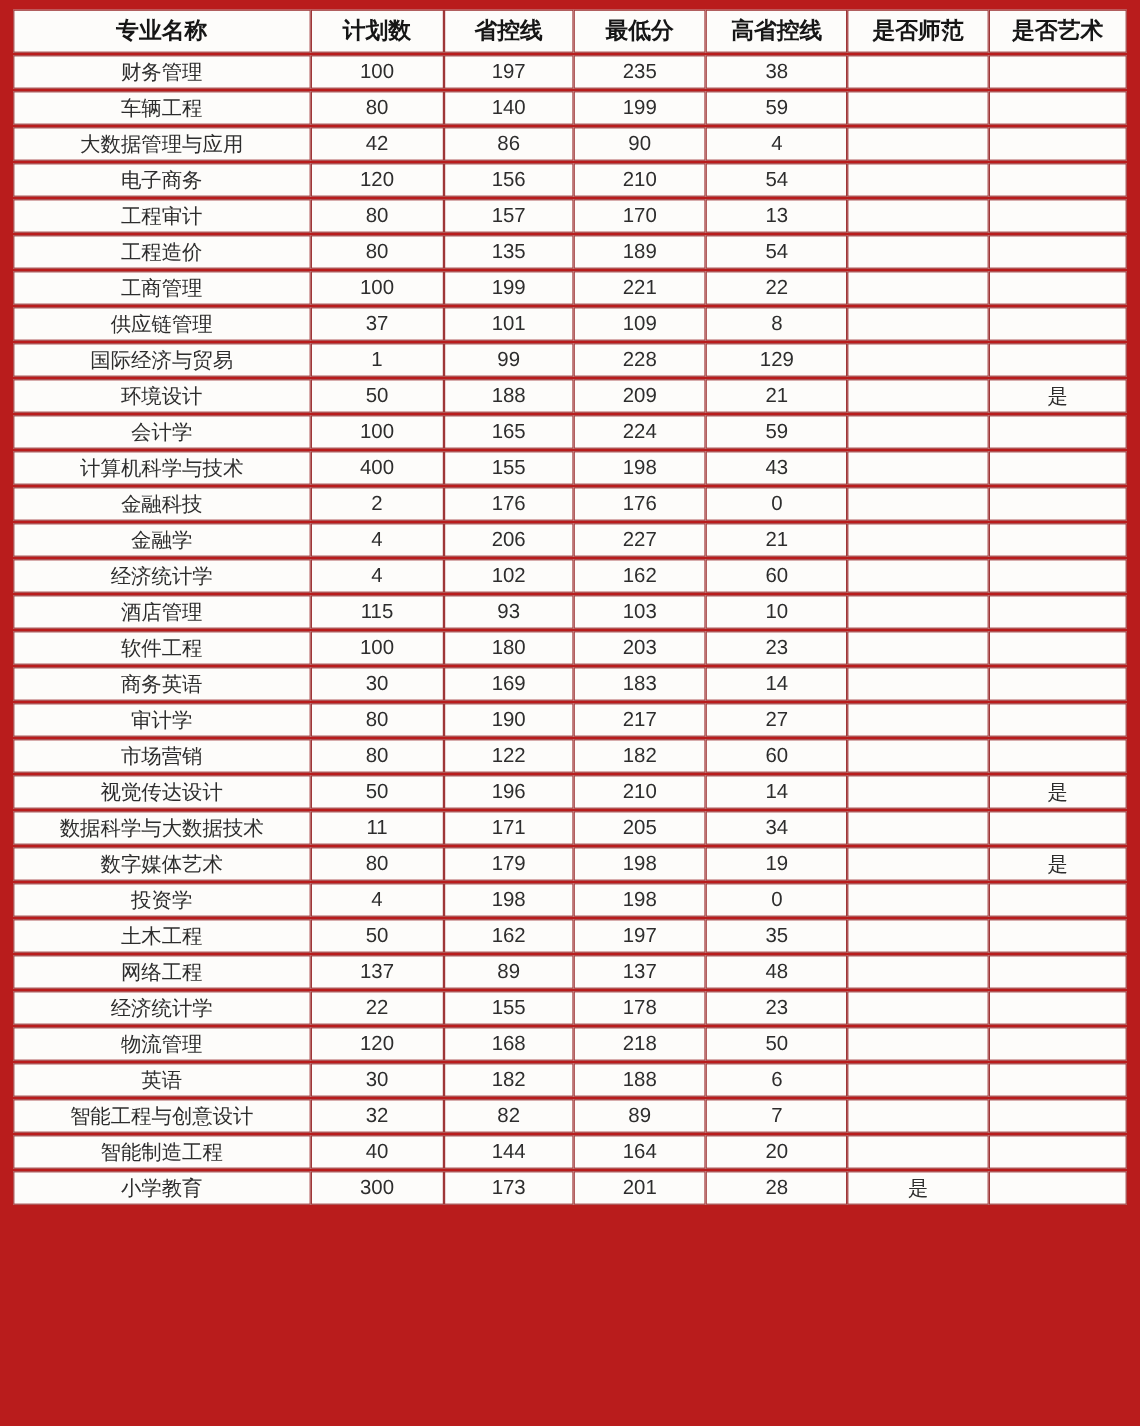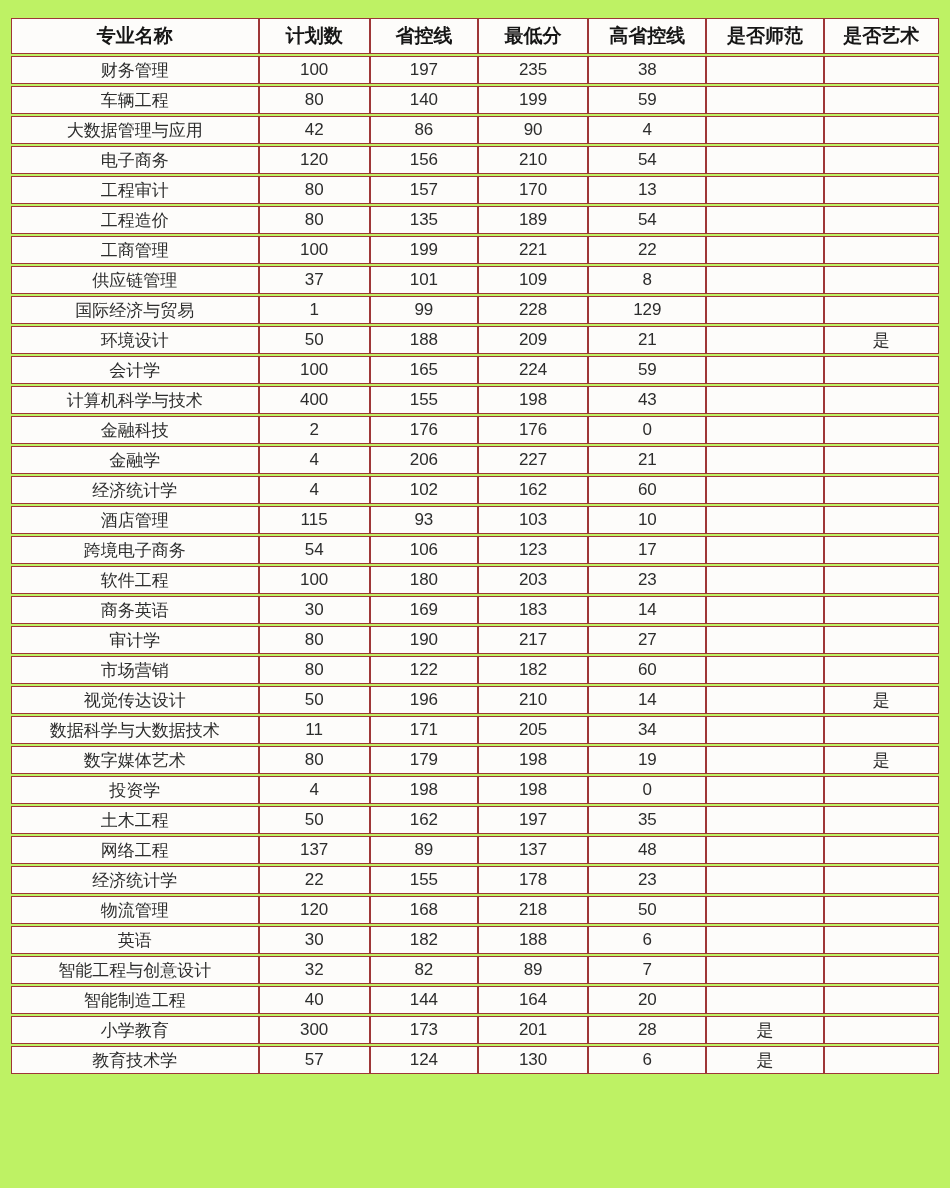--- a/index.html
+++ b/index.html
@@ -5,22 +5,22 @@
   html, body {
     margin: 0;
     padding: 0;
     background: #f5f3ef;
     font-family: "Liberation Sans", "DejaVu Sans", sans-serif;
   }
   .page {
     width: 950px;
     height: 1188px;
     box-sizing: border-box;
-    padding: 16px 11px;
-    background: #bef264;
+    padding: 6px 11px;
+    background: #b91c1c;
     overflow: hidden;
   }
   table.score-table {
     width: 100%;
     table-layout: fixed;
     border-collapse: separate;
     border-spacing: 0 2px;
   }
   table.score-table th,
   table.score-table td {
@@ -210,29 +210,20 @@
         <tr>
           <td>酒店管理</td>
           <td>115</td>
           <td>93</td>
           <td>103</td>
           <td>10</td>
           <td></td>
           <td></td>
         </tr>
         <tr>
-          <td>跨境电子商务</td>
-          <td>54</td>
-          <td>106</td>
-          <td>123</td>
-          <td>17</td>
-          <td></td>
-          <td></td>
-        </tr>
-        <tr>
           <td>软件工程</td>
           <td>100</td>
           <td>180</td>
           <td>203</td>
           <td>23</td>
           <td></td>
           <td></td>
         </tr>
         <tr>
           <td>商务英语</td>
@@ -362,24 +353,15 @@
         </tr>
         <tr>
           <td>小学教育</td>
           <td>300</td>
           <td>173</td>
           <td>201</td>
           <td>28</td>
           <td>是</td>
           <td></td>
         </tr>
-        <tr>
-          <td>教育技术学</td>
-          <td>57</td>
-          <td>124</td>
-          <td>130</td>
-          <td>6</td>
-          <td>是</td>
-          <td></td>
-        </tr>
       </tbody>
   </table>
 </div>
 
 </body></html>

